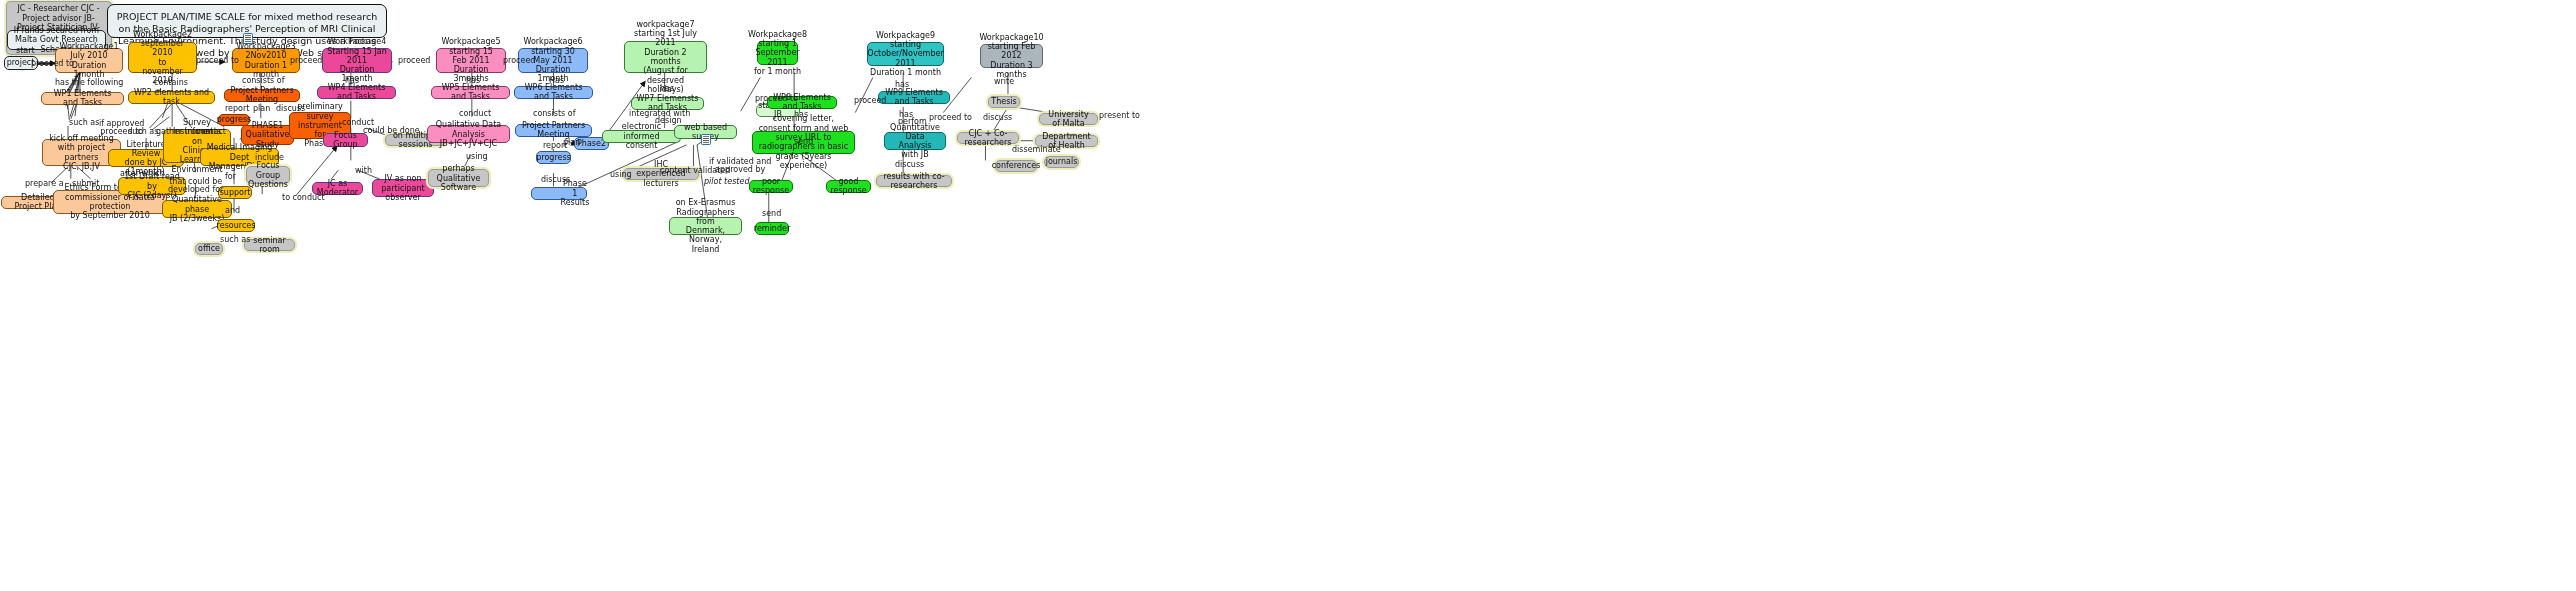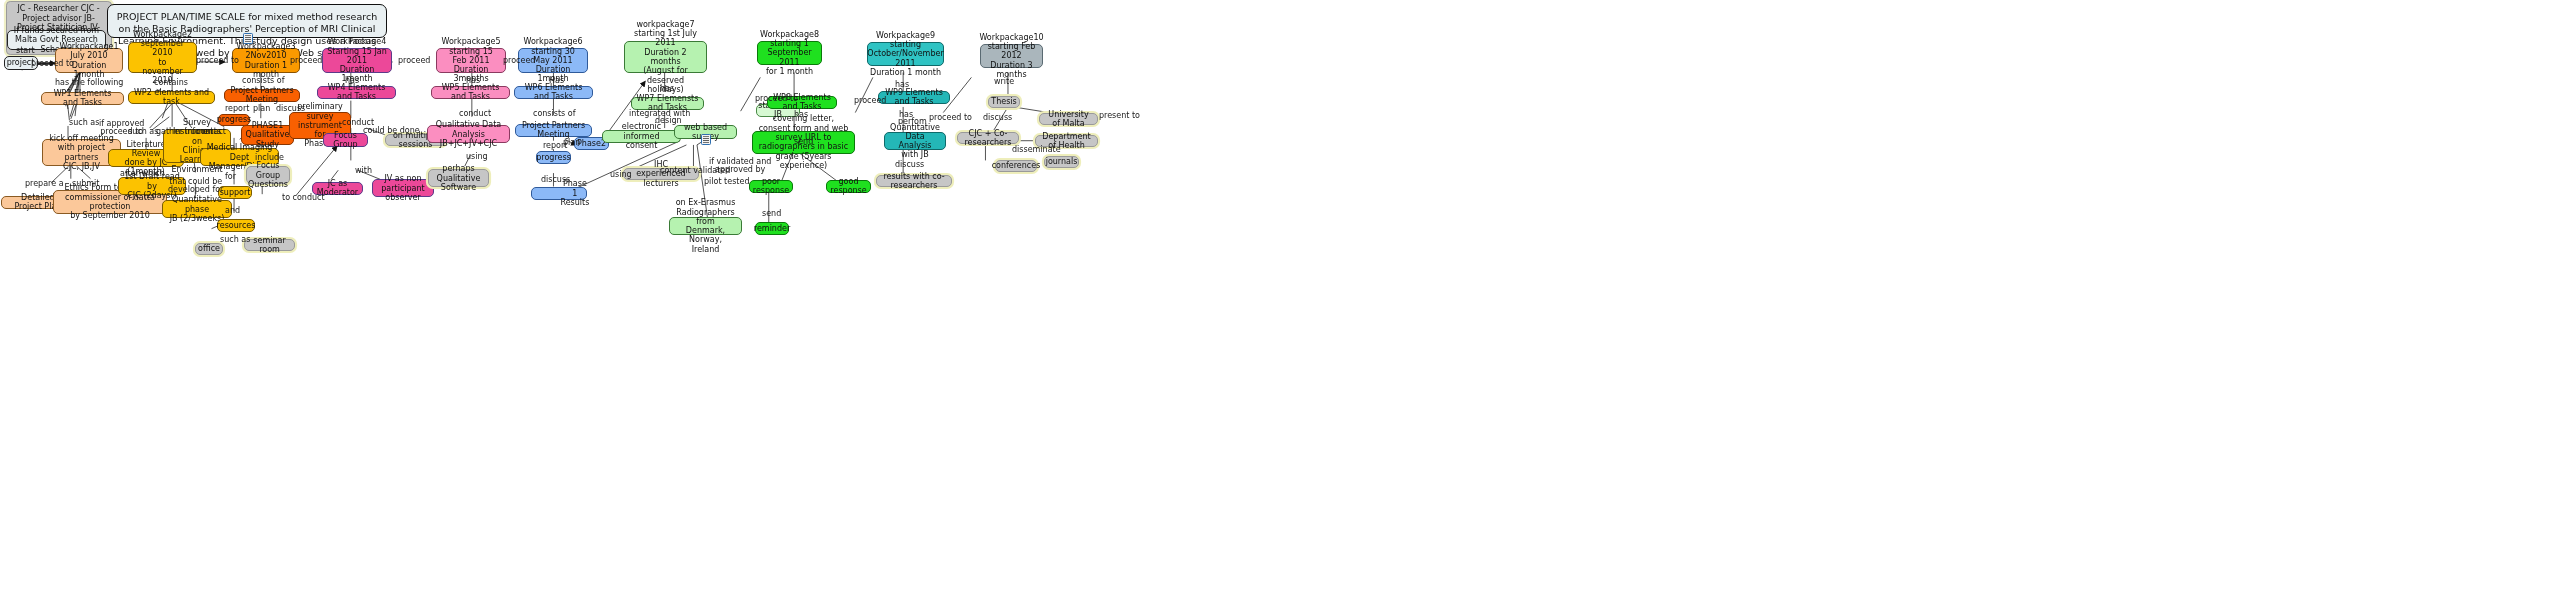--- a/index.html
+++ b/index.html
@@ -498,21 +498,21 @@
 
   <div class="node c-grey" style="left:623px; top:168px; width:76px; height:12px;">
     <span>IHC experienced lecturers</span>
   </div>
 
   <div class="node c-mint" style="left:669px; top:217px; width:73px; height:18.3px;">
     <span>on Ex-Erasmus Radiographers from
 Denmark, Norway, Ireland</span>
   </div>
 
-  <div class="node c-green" style="left:757px; top:41px; width:65px; height:24px;">
+  <div class="node c-green" style="left:757px; top:41px; width:41px; height:24px;">
     <span>Workpackage8
 starting 1 September 2011
 for 1 month</span>
   </div>
 
   <div class="node c-green" style="left:767px; top:96px; width:70px; height:12.7px;">
     <span>WP8 Elements and Tasks</span>
   </div>
 
   <div class="node c-green" style="left:752px; top:131px; width:103px; height:22.5px;">
@@ -571,21 +571,21 @@
   </div>
 
   <div class="node c-grey" style="left:1035px; top:135px; width:63px; height:12px;">
     <span>Department of Health</span>
   </div>
 
   <div class="node c-grey" style="left:995px; top:160px; width:42px; height:12px;">
     <span>conferences</span>
   </div>
 
-  <div class="node c-grey" style="left:1044px; top:156px; width:35px; height:12px;">
+  <div class="node c-grey" style="left:1044px; top:156px; width:35px; height:12px;border-radius:6px;">
     <span>journals</span>
   </div>
 
   <div class="elabel" style="left:16px; top:46px;"><span>start</span></div>
   <div class="elabel" style="left:31px; top:59px;"><span>proceed to</span></div>
   <div class="elabel" style="left:55px; top:78px;"><span>has the following</span></div>
   <div class="elabel" style="left:69px; top:118px;"><span>such as</span></div>
   <div class="elabel" style="left:25px; top:179px;"><span>prepare a</span></div>
   <div class="elabel" style="left:72px; top:179px;"><span>submit</span></div>
   <div class="elabel" style="left:99px; top:120px; line-height:8.4px;"><span>if approved
@@ -619,21 +619,21 @@
   <div class="elabel" style="left:503px; top:56px;"><span>proceed</span></div>
   <div class="elabel" style="left:549px; top:76px;"><span>Has</span></div>
   <div class="elabel" style="left:533px; top:109px;"><span>consists of</span></div>
   <div class="elabel" style="left:543px; top:141px;"><span>report</span></div>
   <div class="elabel" style="left:563px; top:138px;"><span>plan</span></div>
   <div class="elabel" style="left:541px; top:175px;"><span>discuss</span></div>
   <div class="elabel" style="left:593px; top:109px;padding-left:36px;"><span>integrated with</span></div>
   <div class="elabel" style="left:660px; top:84px;"><span>has</span></div>
   <div class="elabel" style="left:655px; top:116px;"><span>design</span></div>
   <div class="elabel" style="left:660px; top:166px;"><span>content validated</span></div>
-  <div class="elabel" style="left:704px; top:177px;"><span>pilot tested</span></div>
+  <div class="elabel" style="left:704px; top:177px;font-style:italic;"><span>pilot tested</span></div>
   <div class="elabel" style="left:709px; top:158px; line-height:8.4px;"><span>if validated and
 approved by</span></div>
   <div class="elabel" style="left:610px; top:170px;"><span>using</span></div>
   <div class="elabel" style="left:755px; top:94px;"><span>proceed to</span></div>
   <div class="elabel" style="left:794px; top:110px;"><span>has</span></div>
   <div class="elabel" style="left:794px; top:137px;"><span>send</span></div>
   <div class="elabel" style="left:762px; top:209px;"><span>send</span></div>
   <div class="elabel" style="left:854px; top:96px;"><span>proceed</span></div>
   <div class="elabel" style="left:899px; top:110px;"><span>has</span></div>
   <div class="elabel" style="left:898px; top:117px;"><span>perfom</span></div>

